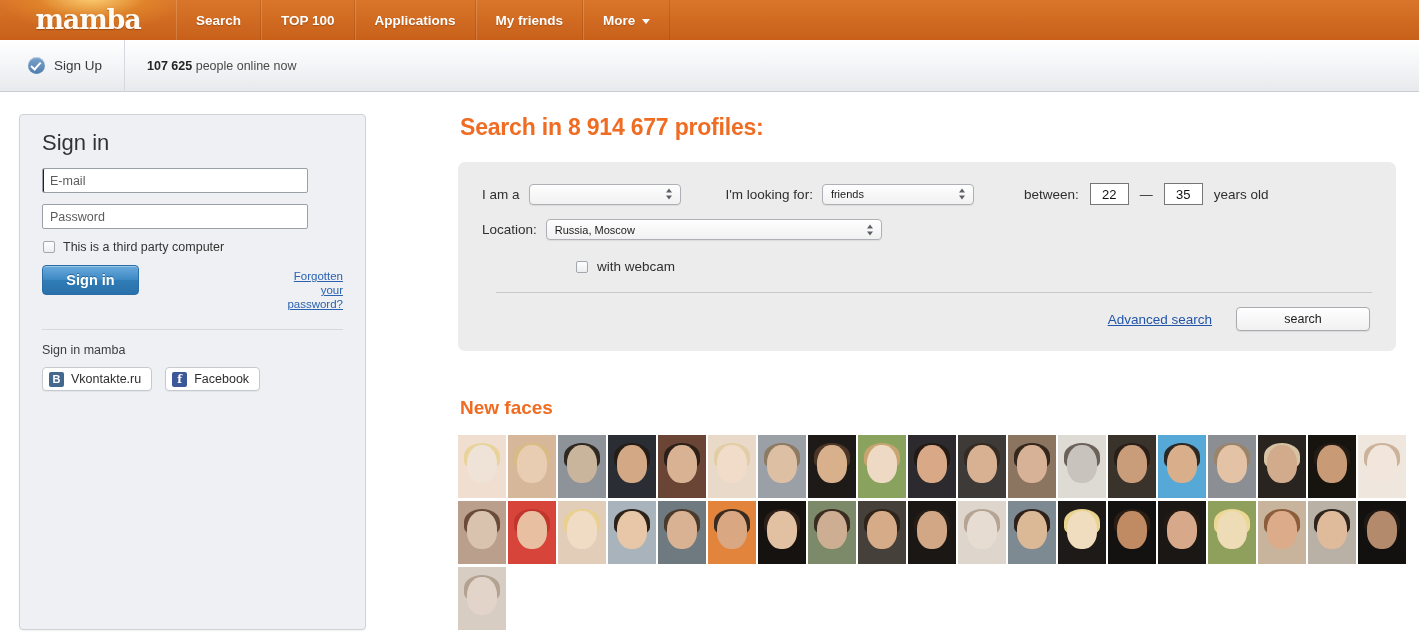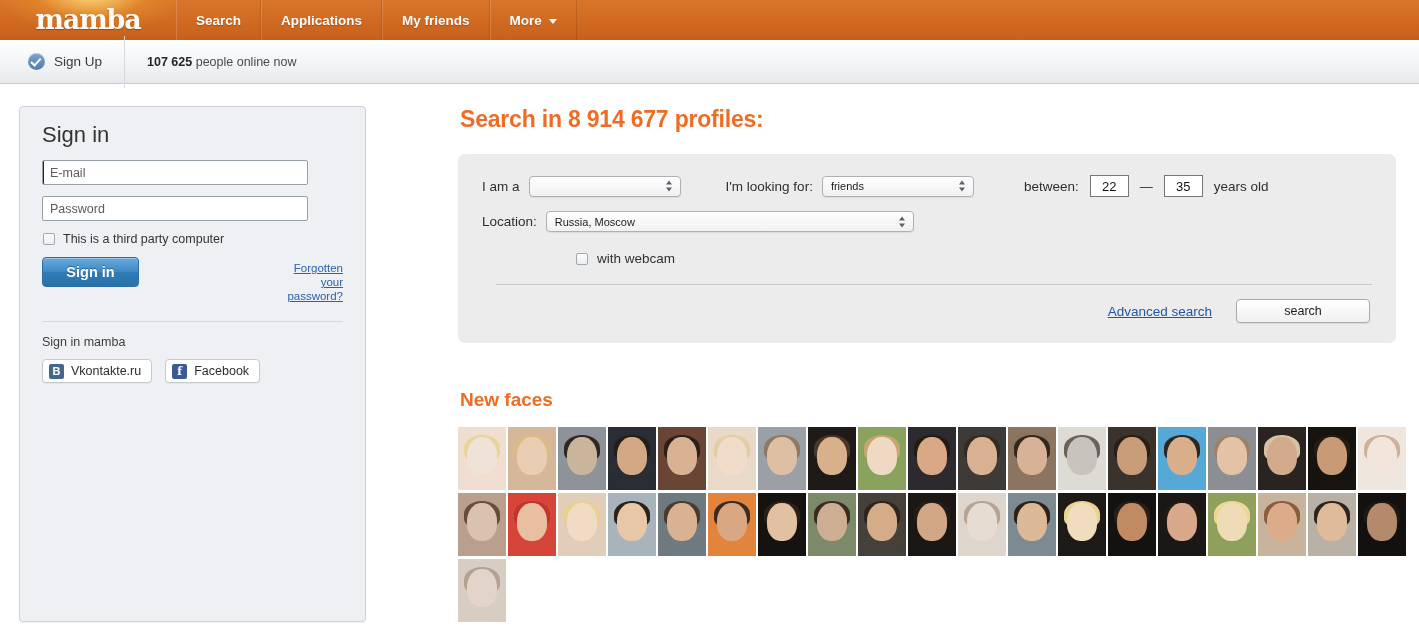--- a/index.html
+++ b/index.html
@@ -63,21 +63,21 @@
     border-right: 4.5px solid transparent;
     border-top: 5px solid #ffffff;
     position: relative;
     top: 1px;
   }
   .nav-fill { flex: 1; }
 
   
   .subbar {
     position: relative;
-    height: 44px;
+    height: 52px;
     background: linear-gradient(to bottom, #ffffff 0%, #f3f4f6 55%, #e7e9ec 100%);
     border-bottom: 1px solid #c9ccd1;
     display: flex;
     align-items: center;
     padding: 16px 14px;
   }
   .signup-cell {
     display: flex;
     align-items: center;
     gap: 9px;
@@ -311,21 +311,21 @@
     content: ""; position: absolute; left: 0;
     width: 0; height: 0;
     border-left: 3.5px solid transparent;
     border-right: 3.5px solid transparent;
   }
   .osel .arrows::before { top: 1px; border-bottom: 4px solid #5d6066; }
   .osel .arrows::after  { bottom: 1px; border-top: 4px solid #5d6066; }
 
   .sel-iama      { width: 152px; margin-left: 9px; }
   .sel-looking   { width: 152px; margin-left: 9px; }
-  .sel-location  { width: 368px; margin-left: 9px; }
+  .sel-location  { width: 336px; margin-left: 9px; }
 
   .age-wrap { display: flex; align-items: center; margin-left: 50px; }
   .agebox {
     width: 39px; height: 22px;
     border: 1px solid #767676;
     background: #ffffff;
     font-family: "Liberation Sans", sans-serif;
     font-size: 13px;
     color: #111;
     text-align: center;
@@ -406,20 +406,23 @@
 </style>
 </head>
 <body>
 
 <div class="topnav">
   <div class="logo-cell">
     <span class="logo-text">mamba</span>
   </div>
   <div class="nav-item">
     <span>Search</span>
+  </div>
+  <div class="nav-item">
+    <span>TOP 100</span>
   </div>
   <div class="nav-item">
     <span>Applications</span>
   </div>
   <div class="nav-item">
     <span>My friends</span>
   </div>
   <div class="nav-item">
     <span>More</span>
     <span class="nav-caret"></span>

